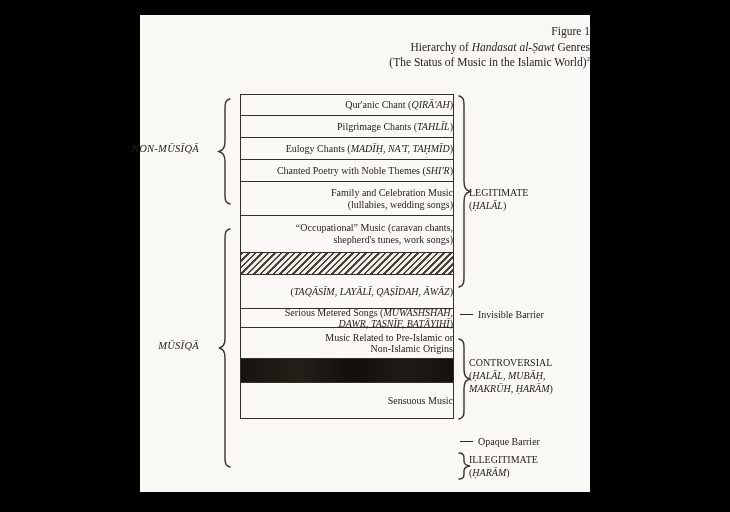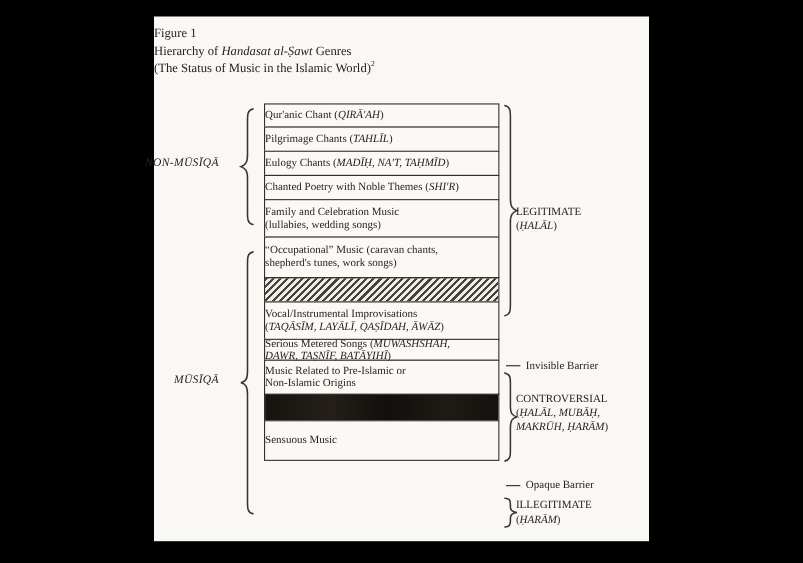--- a/index.html
+++ b/index.html
@@ -4,27 +4,27 @@
 <style>
   * { margin:0; padding:0; box-sizing:border-box; }
   html,body { width:730px; height:512px; }
   body { background:#000; position:relative; overflow:hidden;
          font-family:"Liberation Serif","DejaVu Serif",serif; color:#262220; }
   #page { position:absolute; left:140px; top:15px; width:450px; height:477px;
           background:#f9f8f4; }
   .abs { position:absolute; }
 
   
-  #title { left:0; right:0; top:9px; text-align:left; font-size:11.5px; }
+  #title { left:0; right:0; top:9px; text-align:right; font-size:11.5px; }
   #title > div { line-height:15.5px; white-space:nowrap; }
 
   
   #stack { left:100px; top:80px; width:214px; }
   .box { border:1.2px solid #343029; margin-top:-1.2px; background:#faf9f5;
-         display:flex; flex-direction:column; justify-content:center; align-items:flex-start;
+         display:flex; flex-direction:column; justify-content:center; align-items:flex-end;
          text-align:center; font-size:10px; color:#211d1a;font-family:Liberation Serif, serif; }
   .box > div { line-height:11.5px; white-space:nowrap; }
   .hatched { background:repeating-linear-gradient(135deg,#46413a 0 2px,#efede7 2px 4.6px); }
   .solid   { background:linear-gradient(90deg,#17130f 0%,#241f19 28%,#120f0c 52%,#1f1a15 78%,#14110e 100%); }
 
   .it { font-style:italic; }
   sup { font-size:7px; line-height:0; vertical-align:super; }
 
   
   .side-label { font-size:10.5px; white-space:nowrap; }
@@ -66,21 +66,20 @@
     <div class="box" style="height:35px">
         <div><span>Family and Celebration Music</span></div>
         <div><span>(lullabies, wedding songs)</span></div>
       </div>
     <div class="box" style="height:38px">
         <div><span>“Occupational” Music (caravan chants,</span></div>
         <div><span>shepherd's tunes, work songs)</span></div>
       </div>
     <div class="box hatched" style="height:23px"></div>
     <div class="box" style="height:36px">
-        <div><span>Vocal/Instrumental Improvisations</span></div>
         <div><span>(</span><span class="it">TAQĀSĪM, LAYĀLĪ, QAṢĪDAH, ĀWĀZ</span><span>)</span></div>
       </div>
     <div class="box" style="height:20px">
         <div><span>Serious Metered Songs (</span><span class="it">MUWASHSHAH,</span></div>
         <div><span class="it">DAWR, TAṢNĪF, BATĀYIHĪ</span><span>)</span></div>
       </div>
     <div class="box" style="height:32px">
         <div><span>Music Related to Pre-Islamic or</span></div>
         <div><span>Non-Islamic Origins</span></div>
       </div>
@@ -105,21 +104,21 @@
     </div>
 
   <svg class="brace abs" style="left:318px;top:80px" width="14" height="193">
     <path d="M1 1 C6 2 6 6 6 12 L6 86 C6 93 8 95 12 96.5 C8 98 6 100 6 107 L6 181 C6 187 6 191 1 192"></path>
   </svg>
   <div class="abs rl" style="top:171px">
       <div><span>LEGITIMATE</span></div>
       <div><span>(</span><span class="it">ḤALĀL</span><span>)</span></div>
     </div>
 
-  <div class="abs callout" style="left:320px;top:312px">
+  <div class="abs callout" style="left:320px;top:294px">
     <span class="dash"></span>
     <span>Invisible Barrier</span>
   </div>
 
   <svg class="brace abs" style="left:318px;top:323px" width="14" height="82">
     <path d="M1 1 C6 2 6 6 6 10 L6 31 C6 38 8 40 12 41 C8 42 6 44 6 51 L6 72 C6 76 6 80 1 81"></path>
   </svg>
   <div class="abs rl" style="top:341px">
       <div><span>CONTROVERSIAL</span></div>
       <div><span>(</span><span class="it">ḤALĀL, MUBĀḤ,</span></div>

